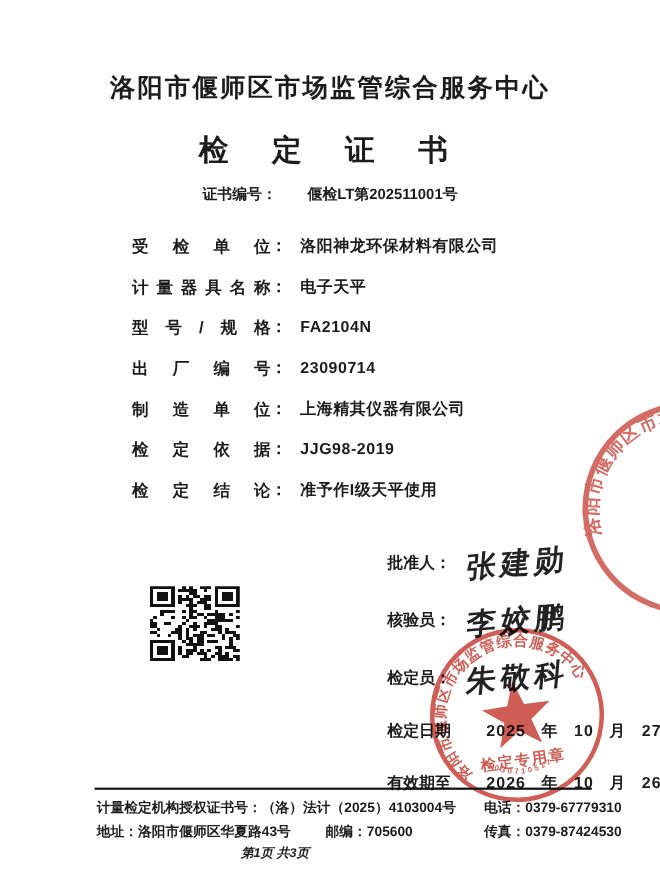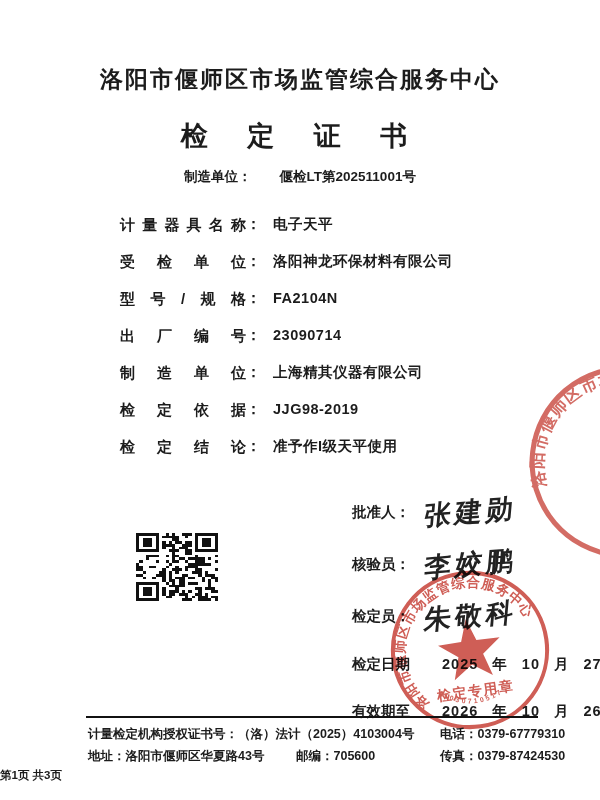--- a/index.html
+++ b/index.html
@@ -45,38 +45,38 @@
   .stamp-main{top:568px;left:388px;width:164px;height:164px;
     opacity:.82;mix-blend-mode:multiply;transform:rotate(-8deg);pointer-events:none;}
   .stamp-edge{top:360px;left:524px;width:204px;height:204px;
     opacity:.75;mix-blend-mode:multiply;transform:rotate(28deg);pointer-events:none;}
   
   .divider{top:716px;left:86px;width:452px;height:2px;background:#111;}
   .footer{font-size:12.5px;font-weight:700;white-space:nowrap;}
   .f1{top:726px;}
   .f2{top:748px;}
   .fl{left:88px;} .fm{left:296px;} .fr{left:408px;padding-left:32px;}
-  .page-ind{top:768px;left:0;width:500px;text-align:left;
-    font-size:11.5px;font-weight:700;}
+  .page-ind{top:768px;left:0;width:500px;text-align:center;
+    font-size:11.5px;font-weight:700;font-style:italic;}
 </style>
 </head>
 <body>
 
 <div class="abs org-title">洛阳市偃师区市场监管综合服务中心</div>
 <div class="abs doc-title">检 定 证 书</div>
 <div class="abs cert-no">
-  <span>制造单位：</span><span class="val">偃检LT第202511001号</span>
+  <span>证书编号：</span><span class="val">偃检LT第202511001号</span>
 </div>
 
 <div class="abs fields">
   <div class="frow">
+    <span class="flabel">受检单位</span><span class="fcolon">：</span><span class="fvalue">洛阳神龙环保材料有限公司</span>
+  </div>
+  <div class="frow">
     <span class="flabel">计量器具名称</span><span class="fcolon">：</span><span class="fvalue">电子天平</span>
-  </div>
-  <div class="frow">
-    <span class="flabel">受检单位</span><span class="fcolon">：</span><span class="fvalue">洛阳神龙环保材料有限公司</span>
   </div>
   <div class="frow">
     <span class="flabel">型号/规格</span><span class="fcolon">：</span><span class="fvalue">FA2104N</span>
   </div>
   <div class="frow">
     <span class="flabel">出厂编号</span><span class="fcolon">：</span><span class="fvalue">23090714</span>
   </div>
   <div class="frow">
     <span class="flabel">制造单位</span><span class="fcolon">：</span><span class="fvalue">上海精其仪器有限公司</span>
   </div>

